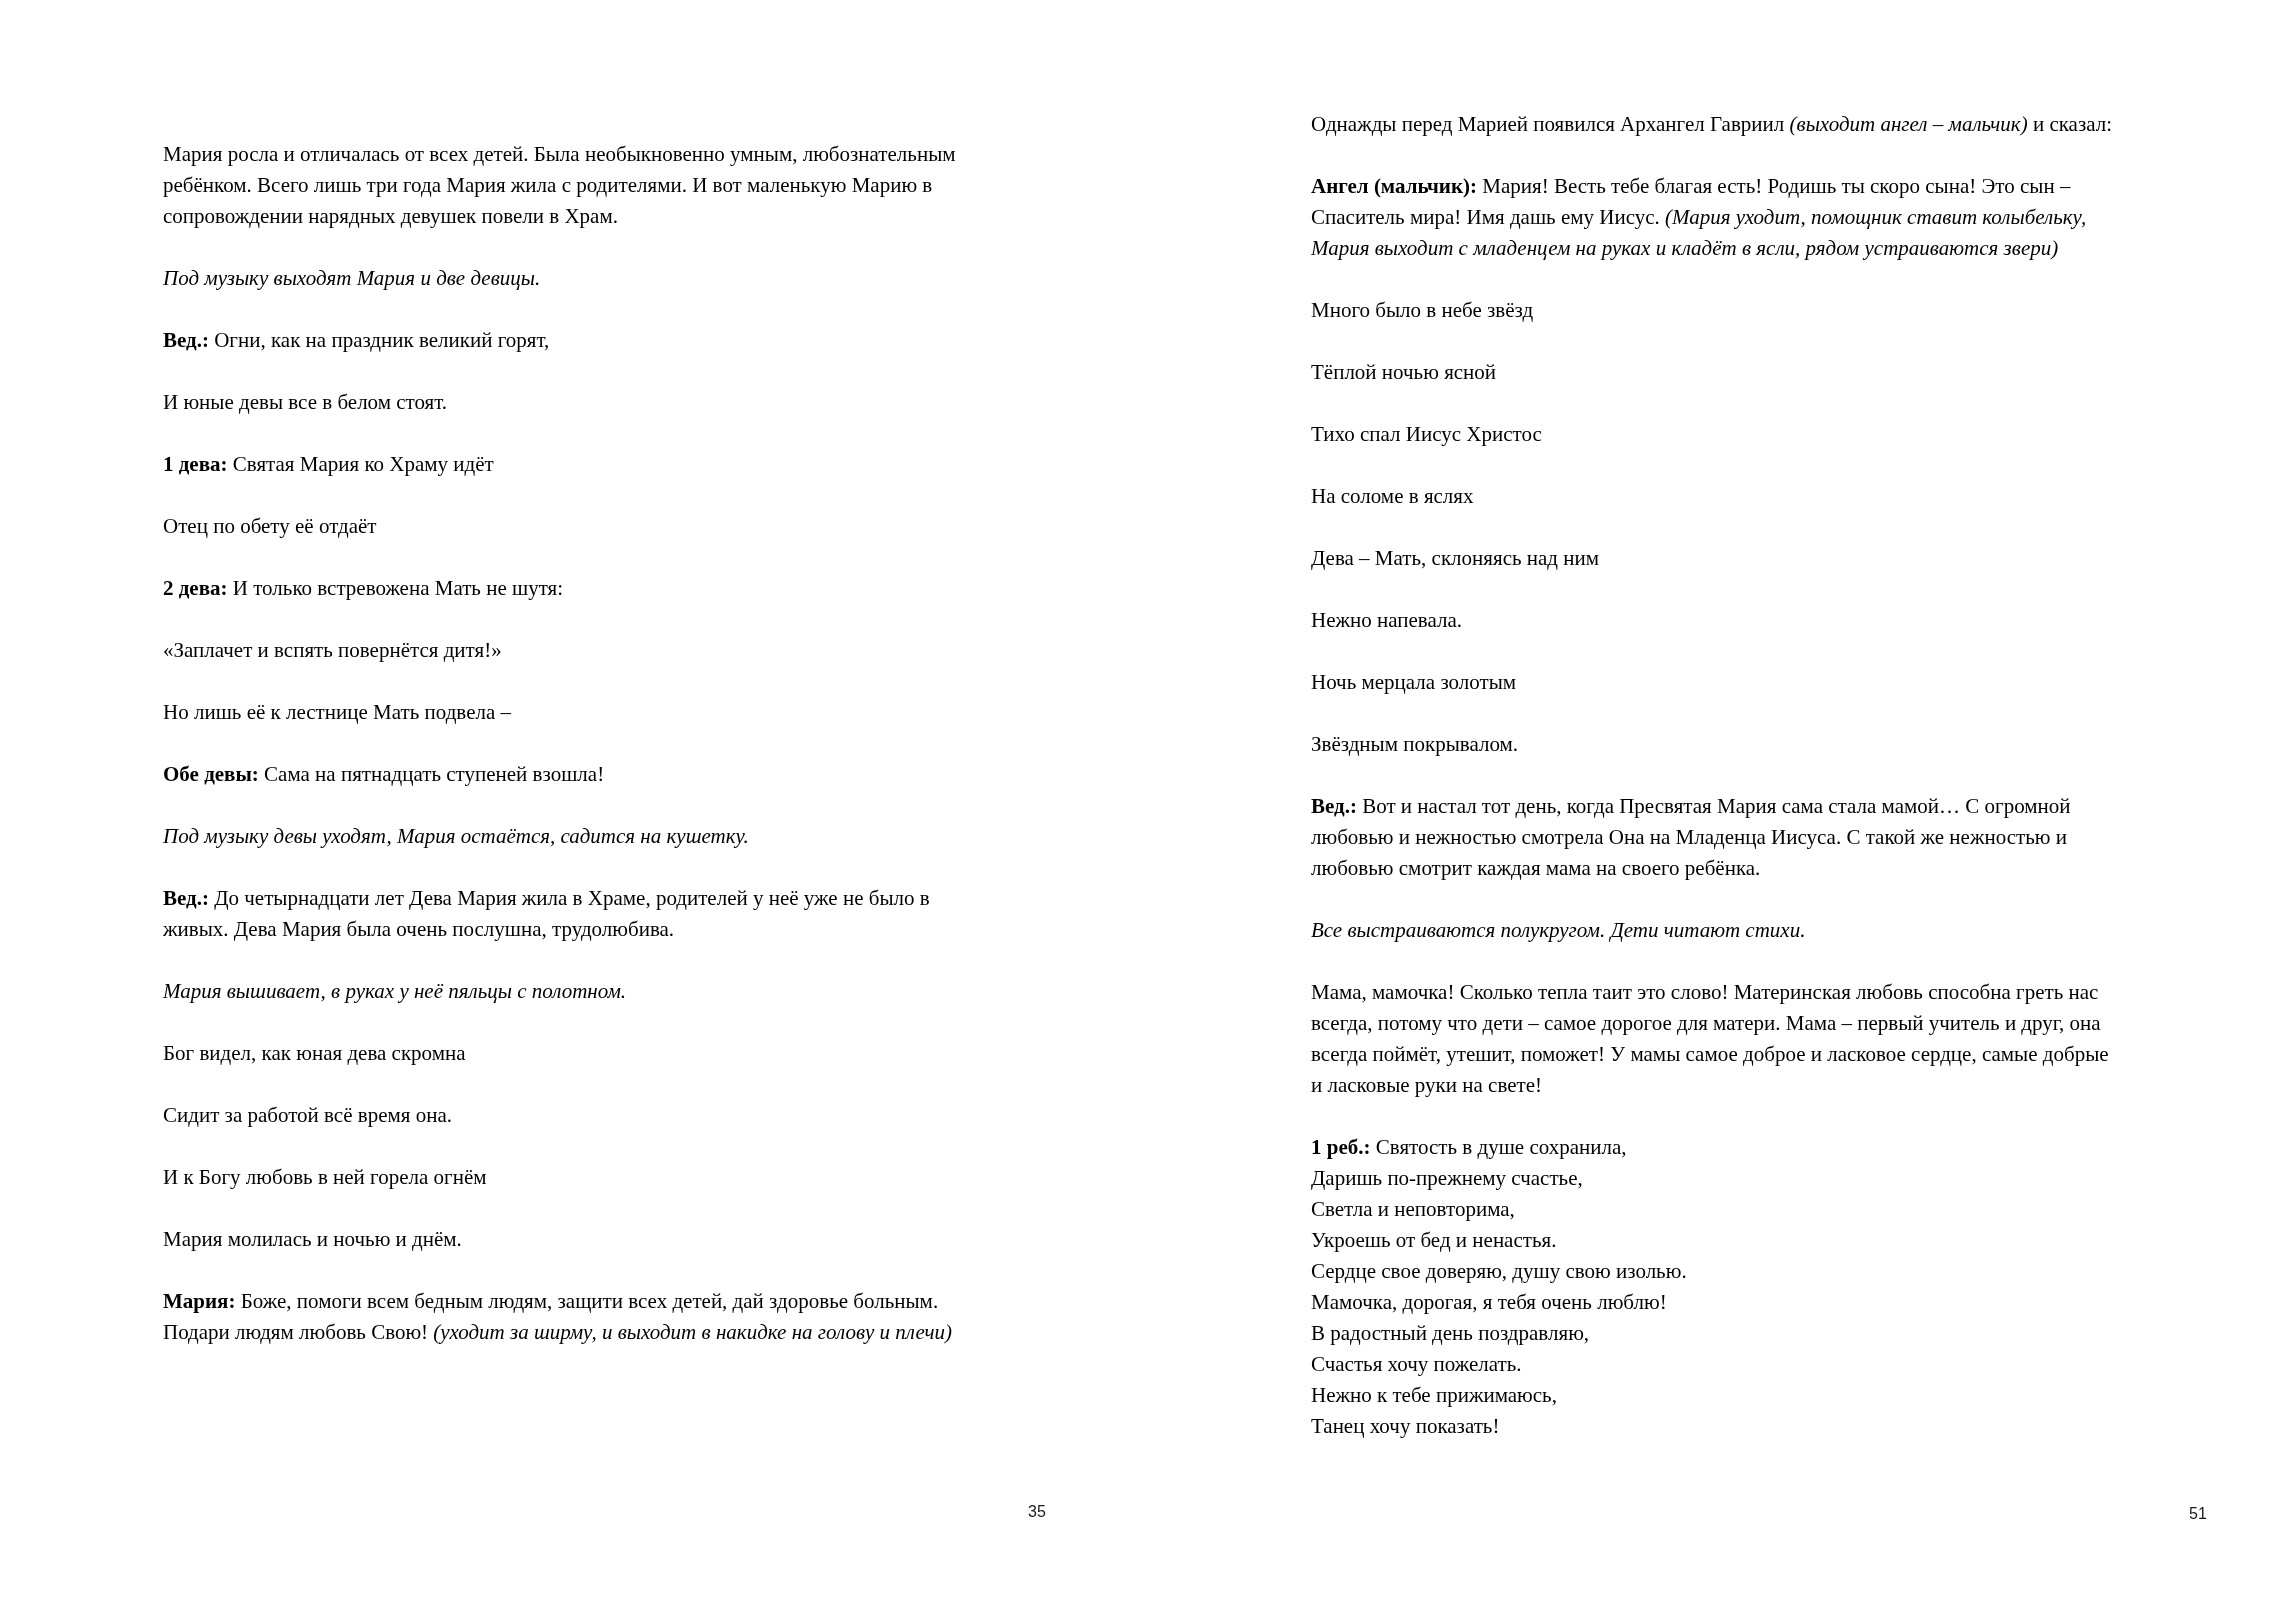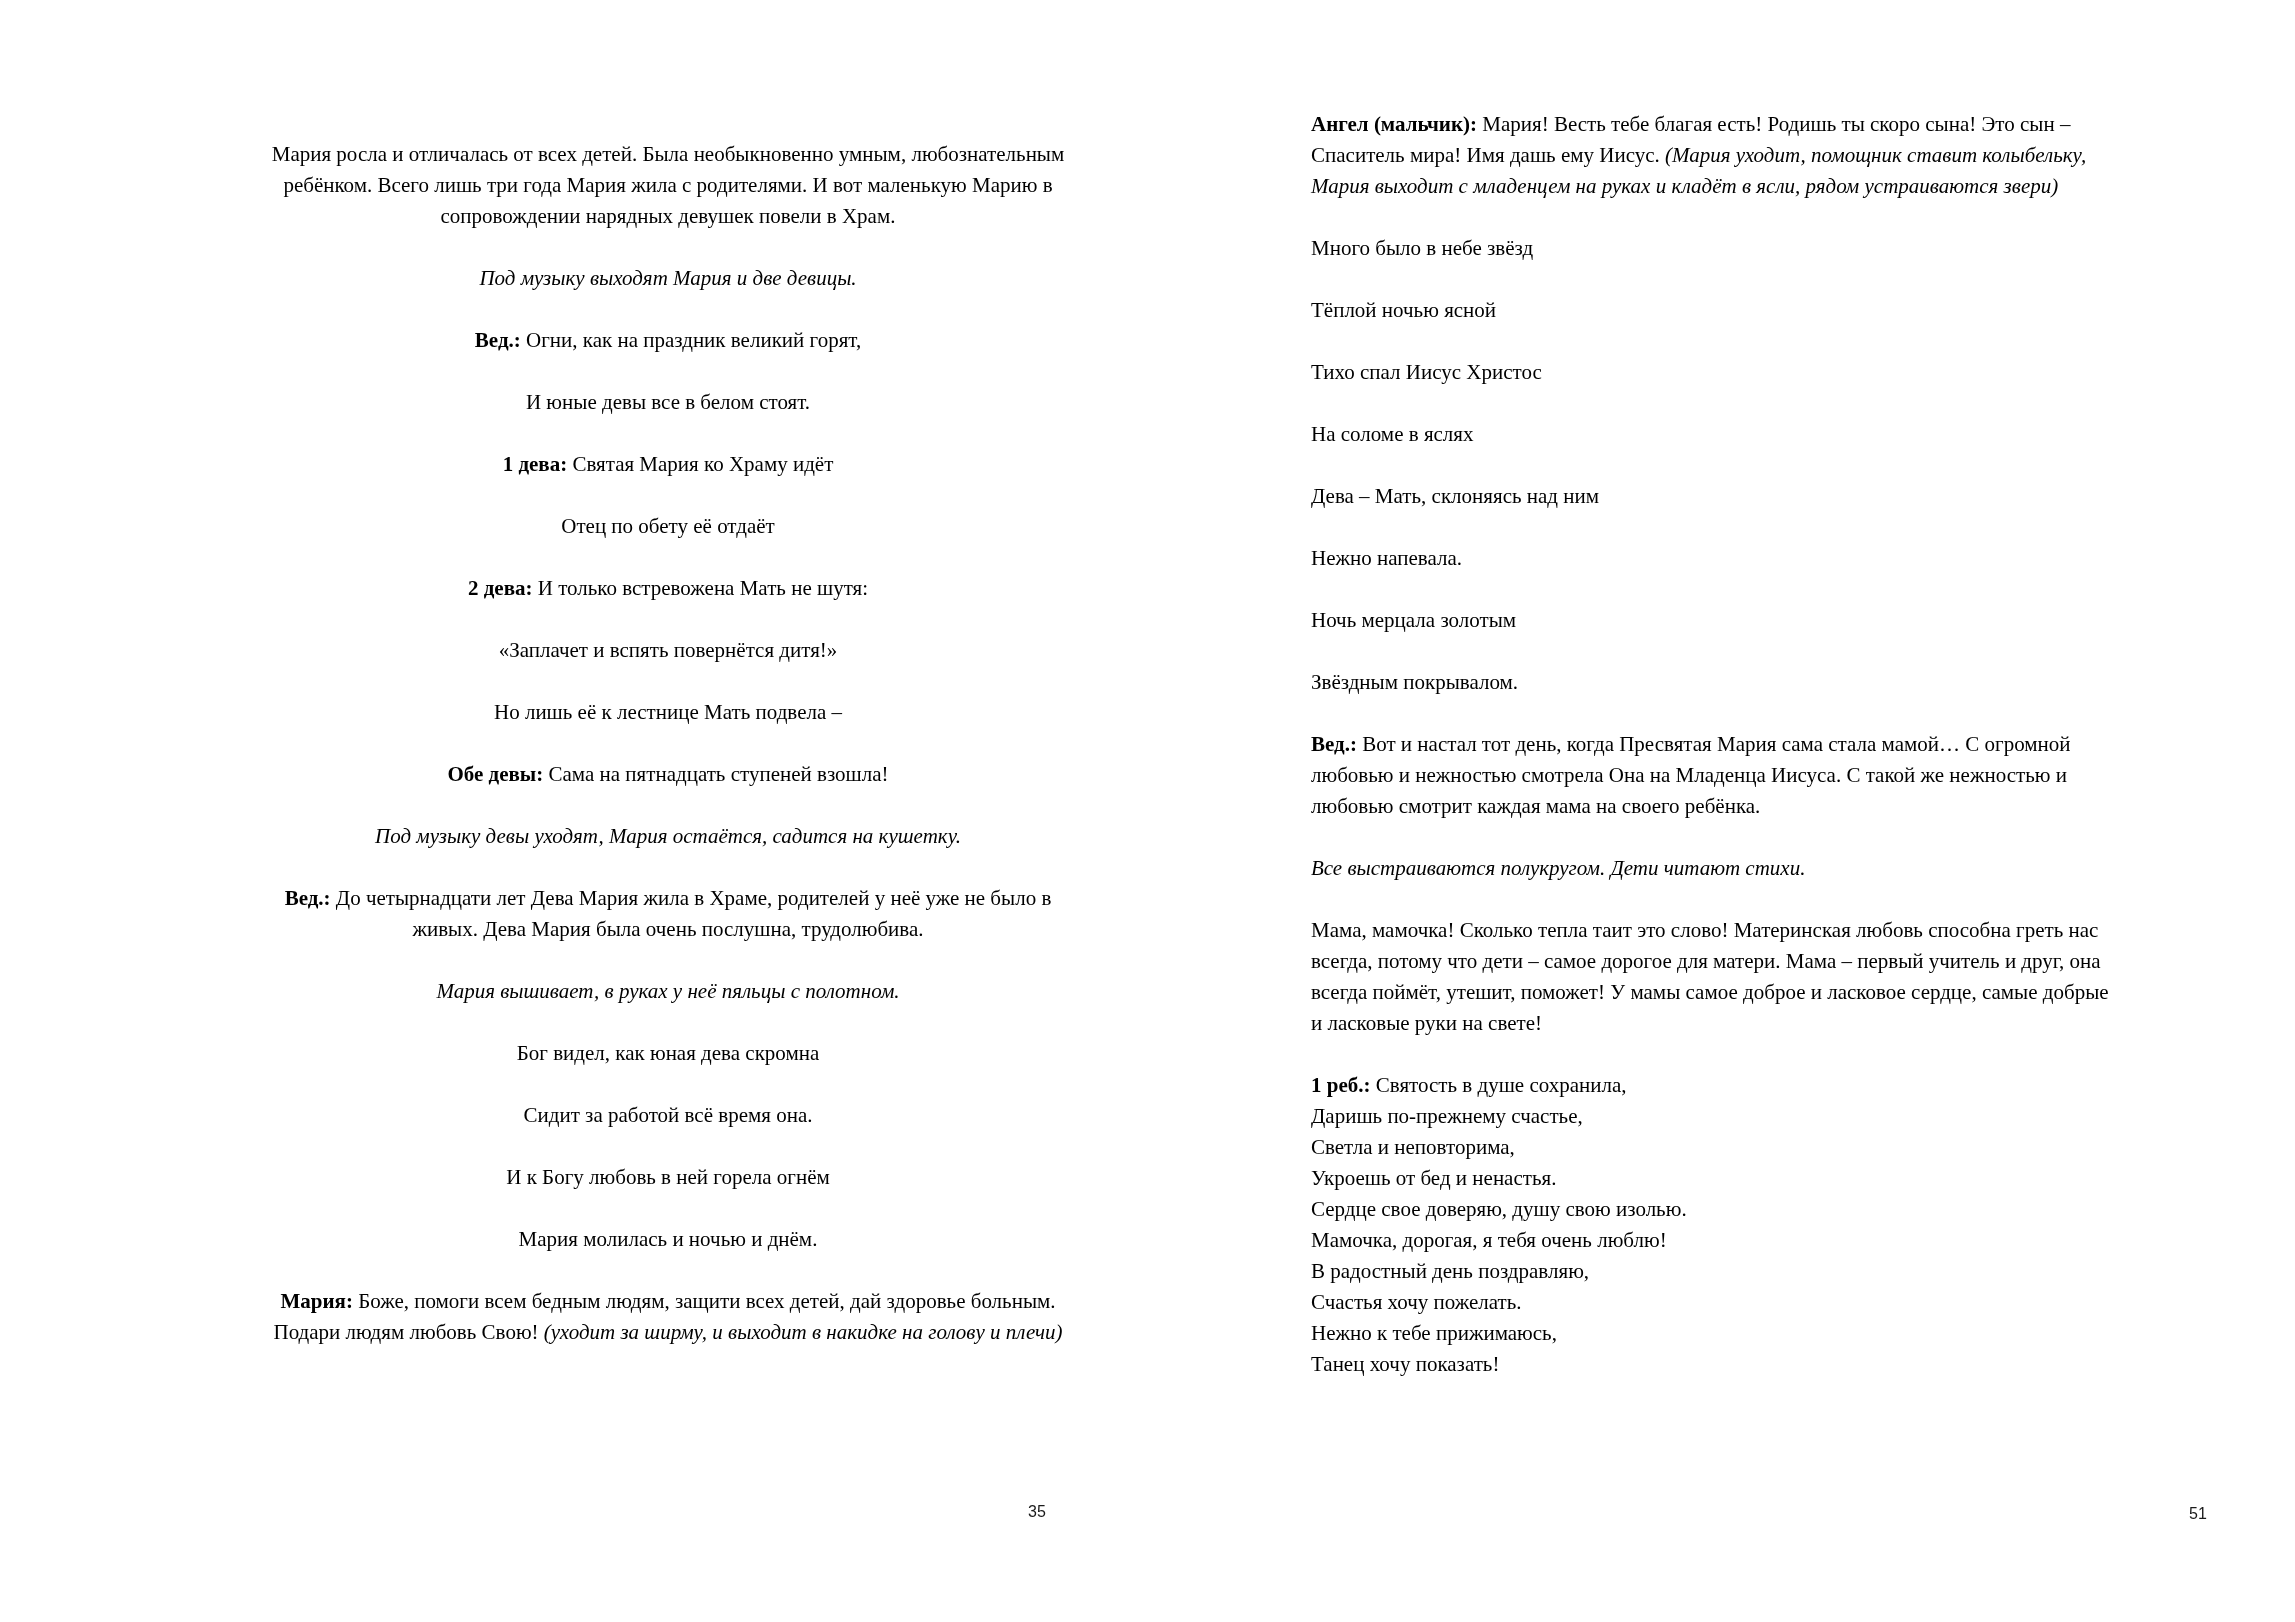--- a/index.html
+++ b/index.html
@@ -11,21 +11,21 @@
     overflow: hidden;
   }
   .page-text {
     position: absolute;
     color: #000000;
     font-family: "Liberation Serif", serif;
     font-size: 21px;
     line-height: 31px;
     white-space: pre-wrap;
   }
-  #page-left-text  { left: 163px;  top: 139px; width: 1010px; text-align: center; }
+  #page-left-text  { left: 163px;  top: 139px; width: 1010px; }
   #page-right-text { left: 1311px; top: 109px; width: 984px; }
   .page-text p { margin: 0 0 31px 0; }
   .page-text p:last-child { margin-bottom: 16px; }
   .b { font-weight: bold; }
   .i { font-style: italic; }
   .pagenum {
     position: absolute;
     color: #1a1a1a;
     font-family: "Liberation Sans", sans-serif;
     font-size: 16px;
@@ -36,21 +36,21 @@
 </style>
 </head>
 <body>
 
 <div id="canvas">
   <div id="page-left-text" class="page-text"><p><span>Мария росла и отличалась от всех детей. Была необыкновенно умным, любознательным
 ребёнком. Всего лишь три года Мария жила с родителями. И вот маленькую Марию в
 сопровождении нарядных девушек повели в Храм.</span></p><p><span class="i">Под музыку выходят Мария и две девицы.</span></p><p><span class="b">Вед.:</span><span> Огни, как на праздник великий горят,</span></p><p><span>И юные девы все в белом стоят.</span></p><p><span class="b">1 дева:</span><span> Святая Мария ко Храму идёт</span></p><p><span>Отец по обету её отдаёт</span></p><p><span class="b">2 дева:</span><span> И только встревожена Мать не шутя:</span></p><p><span>«Заплачет и вспять повернётся дитя!»</span></p><p><span>Но лишь её к лестнице Мать подвела –</span></p><p><span class="b">Обе девы:</span><span> Сама на пятнадцать ступеней взошла!</span></p><p><span class="i">Под музыку девы уходят, Мария остаётся, садится на кушетку.</span></p><p><span class="b">Вед.:</span><span> До четырнадцати лет Дева Мария жила в Храме, родителей у неё уже не было в
 живых. Дева Мария была очень послушна, трудолюбива.</span></p><p><span class="i">Мария вышивает, в руках у неё пяльцы с полотном.</span></p><p><span>Бог видел, как юная дева скромна</span></p><p><span>Сидит за работой всё время она.</span></p><p><span>И к Богу любовь в ней горела огнём</span></p><p><span>Мария молилась и ночью и днём.</span></p><p><span class="b">Мария:</span><span> Боже, помоги всем бедным людям, защити всех детей, дай здоровье больным.
 Подари людям любовь Свою! </span><span class="i">(уходит за ширму, и выходит в накидке на голову и плечи)</span></p></div>
-  <div id="page-right-text" class="page-text"><p><span class="b">Ангел (мальчик):</span><span> Мария! Весть тебе благая есть! Родишь ты скоро сына! Это сын –
+  <div id="page-right-text" class="page-text"><p><span>Однажды перед Марией появился Архангел Гавриил </span><span class="i">(выходит ангел – мальчик)</span><span> и сказал:</span></p><p><span class="b">Ангел (мальчик):</span><span> Мария! Весть тебе благая есть! Родишь ты скоро сына! Это сын –
 Спаситель мира! Имя дашь ему Иисус. </span><span class="i">(Мария уходит, помощник ставит колыбельку,
 Мария выходит с младенцем на руках и кладёт в ясли, рядом устраиваются звери)</span></p><p><span>Много было в небе звёзд</span></p><p><span>Тёплой ночью ясной</span></p><p><span>Тихо спал Иисус Христос</span></p><p><span>На соломе в яслях</span></p><p><span>Дева – Мать, склоняясь над ним</span></p><p><span>Нежно напевала.</span></p><p><span>Ночь мерцала золотым</span></p><p><span>Звёздным покрывалом.</span></p><p><span class="b">Вед.:</span><span> Вот и настал тот день, когда Пресвятая Мария сама стала мамой… С огромной
 любовью и нежностью смотрела Она на Младенца Иисуса. С такой же нежностью и
 любовью смотрит каждая мама на своего ребёнка.</span></p><p><span class="i">Все выстраиваются полукругом. Дети читают стихи.</span></p><p><span>Мама, мамочка! Сколько тепла таит это слово! Материнская любовь способна греть нас
 всегда, потому что дети – самое дорогое для матери. Мама – первый учитель и друг, она
 всегда поймёт, утешит, поможет! У мамы самое доброе и ласковое сердце, самые добрые
 и ласковые руки на свете!</span></p><p><span class="b">1 реб.:</span><span> Святость в душе сохранила,
 Даришь по-прежнему счастье,
 Светла и неповторима,
 Укроешь от бед и ненастья.

